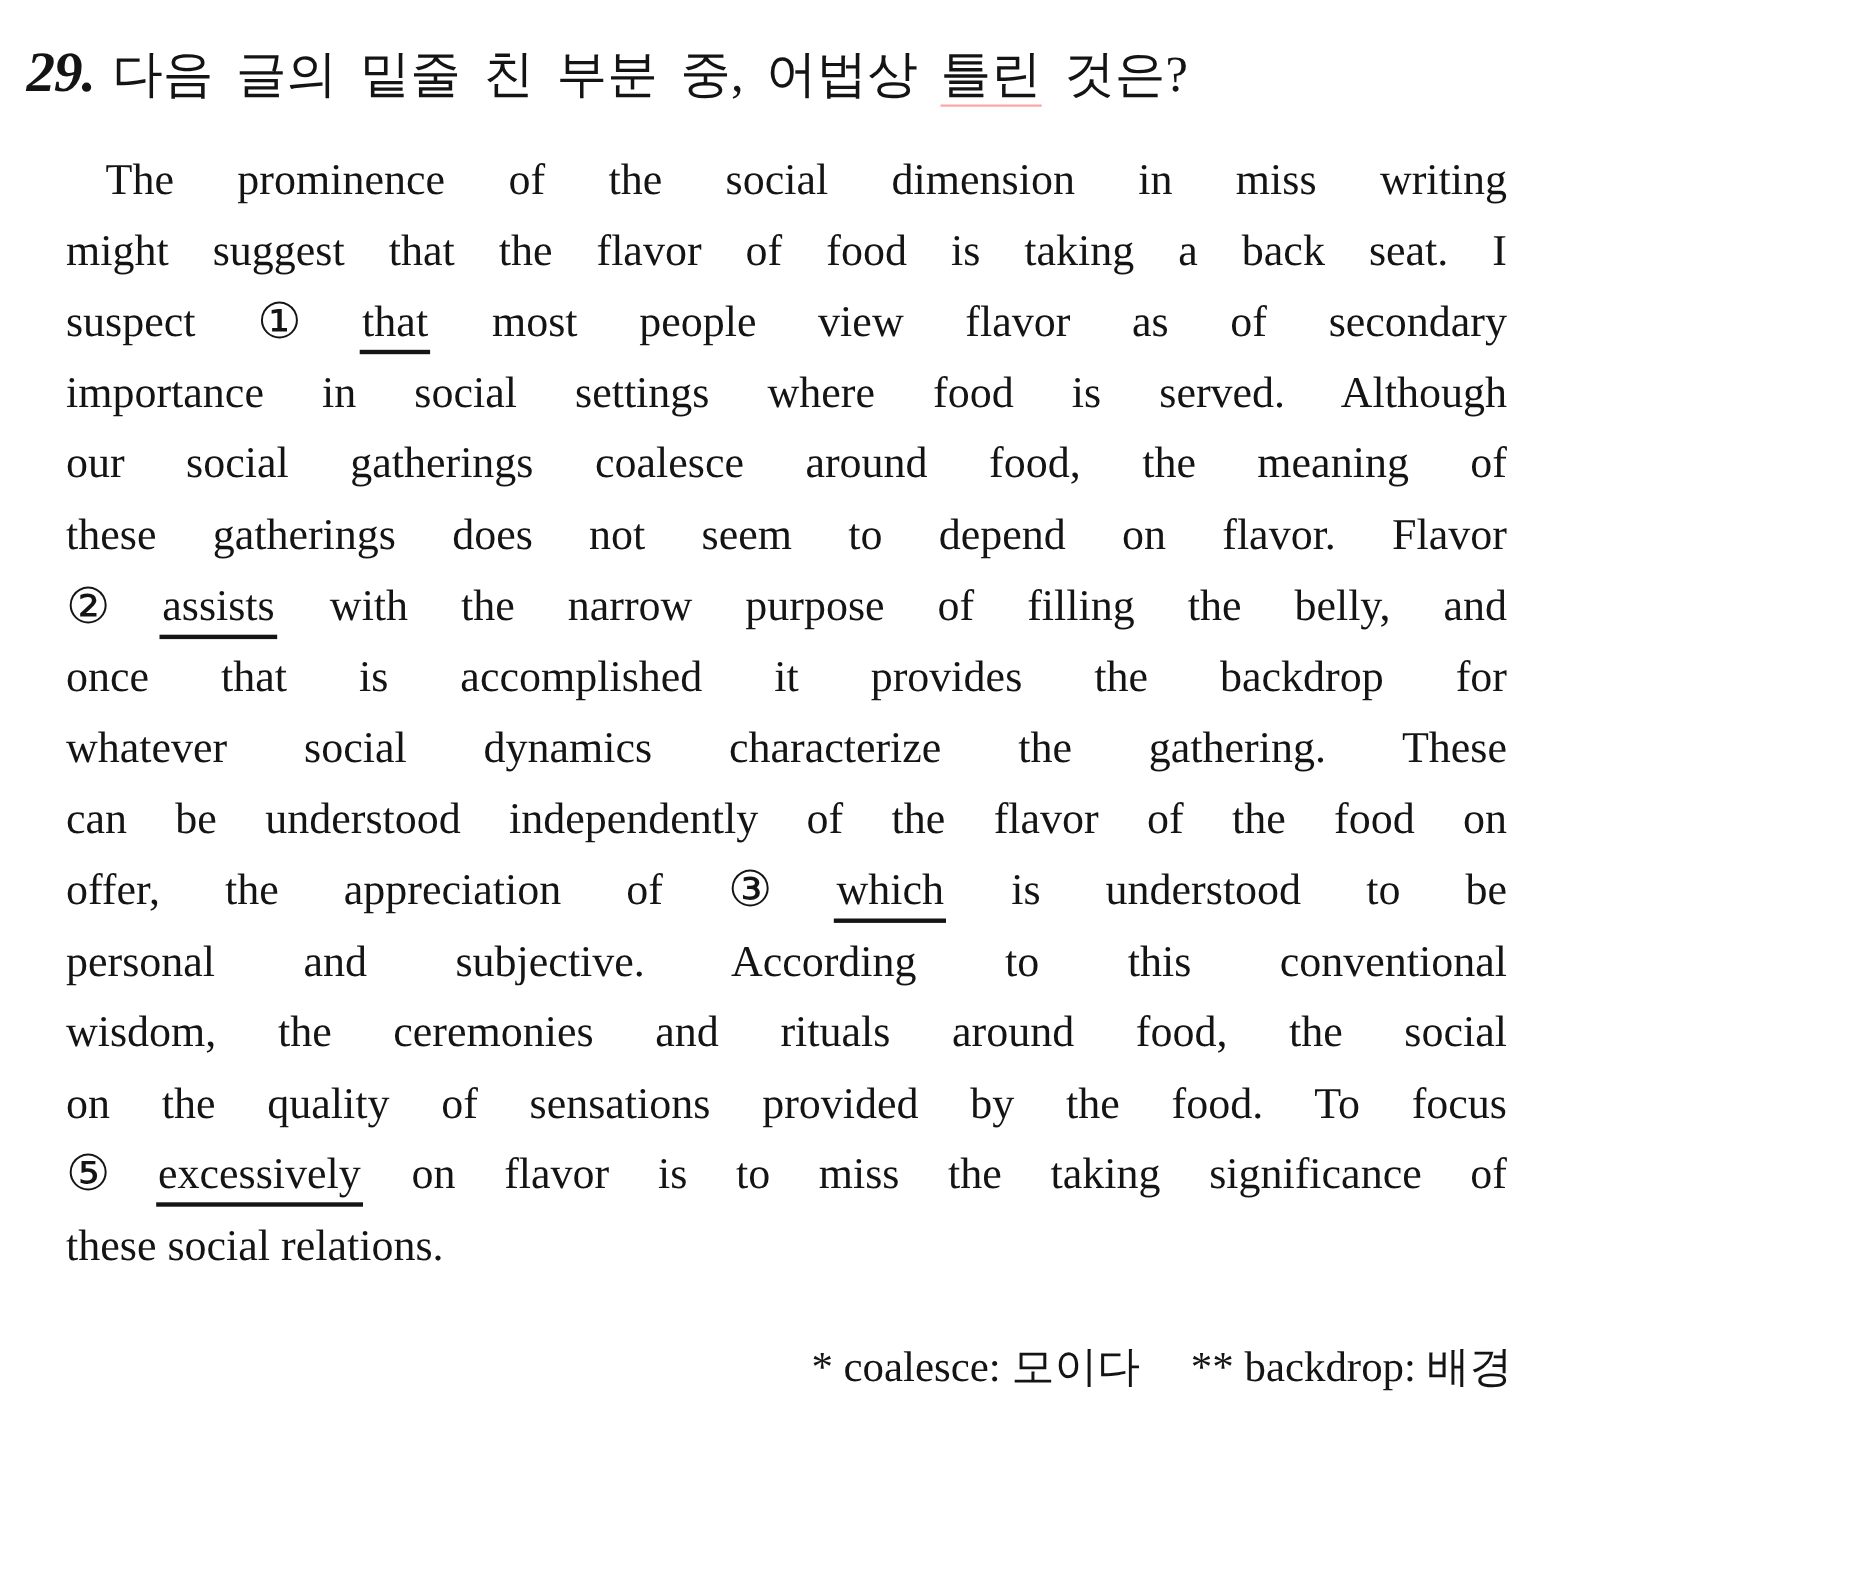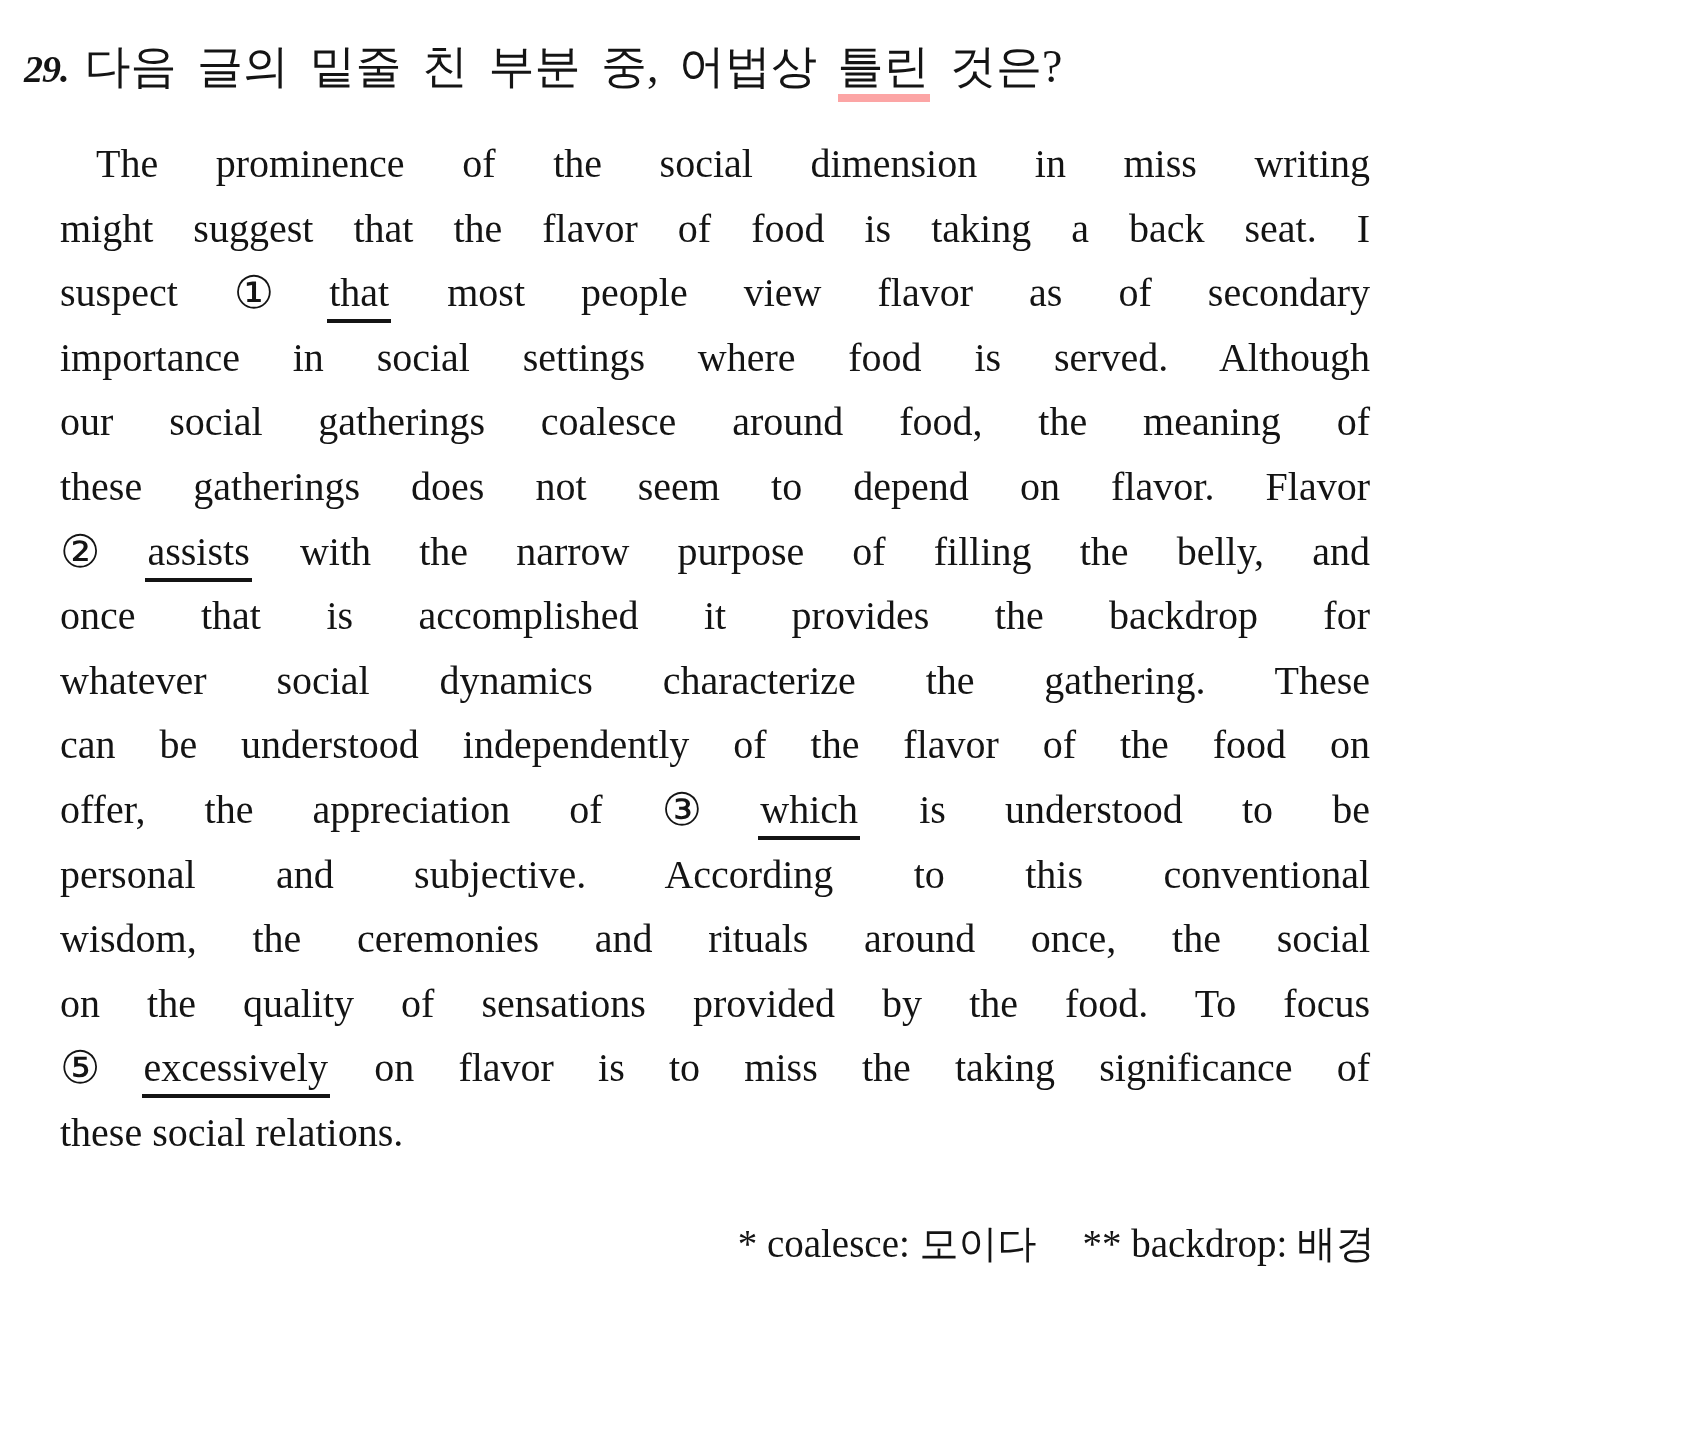--- a/index.html
+++ b/index.html
@@ -16,27 +16,27 @@
   
   .qheader {
     margin: 36px 0 0 24px;
     font-size: 46px;
     line-height: 62px;
     white-space: nowrap;
   }
   .qnum {
     font-style: italic;
     font-weight: 700;
-    font-size: 38px;
+    font-size: 52px;
     margin-right: 16px;
     letter-spacing: -1px;
   }
   .qtext { word-spacing: 9px; }
   .u-head {
-    border-bottom: 8px solid #fca5a5;
+    border-bottom: 2px solid #fca5a5;
     padding-bottom: 2px;
   }
 
   
   .passage {
     margin: 32px 0 0 60px;
     width: 1310px;
     font-size: 40px;
     line-height: 64.6px;
   }
@@ -84,21 +84,21 @@
       <div class="pline"><span>suspect </span><span class="choice"><span class="cnum">①</span><span class="uword">that</span></span><span> most people view flavor as of secondary</span></div>
       <div class="pline"><span>importance in social settings where food is served. Although</span></div>
       <div class="pline"><span>our social gatherings coalesce around food, the meaning of</span></div>
       <div class="pline"><span>these gatherings does not seem to depend on flavor. Flavor</span></div>
       <div class="pline"><span class="choice"><span class="cnum">②</span><span class="uword">assists</span></span><span> with the narrow purpose of filling the belly, and</span></div>
       <div class="pline"><span>once that is accomplished it provides the backdrop for</span></div>
       <div class="pline"><span>whatever social dynamics characterize the gathering. These</span></div>
       <div class="pline"><span>can be understood independently of the flavor of the food on</span></div>
       <div class="pline"><span>offer, the appreciation of </span><span class="choice"><span class="cnum">③</span><span class="uword">which</span></span><span> is understood to be</span></div>
       <div class="pline"><span>personal and subjective. According to this conventional</span></div>
-      <div class="pline"><span>wisdom, the ceremonies and rituals around once, the social</span></div>
+      <div class="pline"><span>wisdom, the ceremonies and rituals around food, the social</span></div>
       <div class="pline"><span>on the quality of sensations provided by the food. To focus</span></div>
       <div class="pline"><span class="choice"><span class="cnum">⑤</span><span class="uword">excessively</span></span><span> on flavor is to miss the taking significance of</span></div>
       <div class="pline last"><span>these social relations.</span></div>
     </div>
 
   <div class="footnote">
     <span>* coalesce: 모이다</span><span class="fn2">** backdrop: 배경</span>
   </div>
 
 </div>

